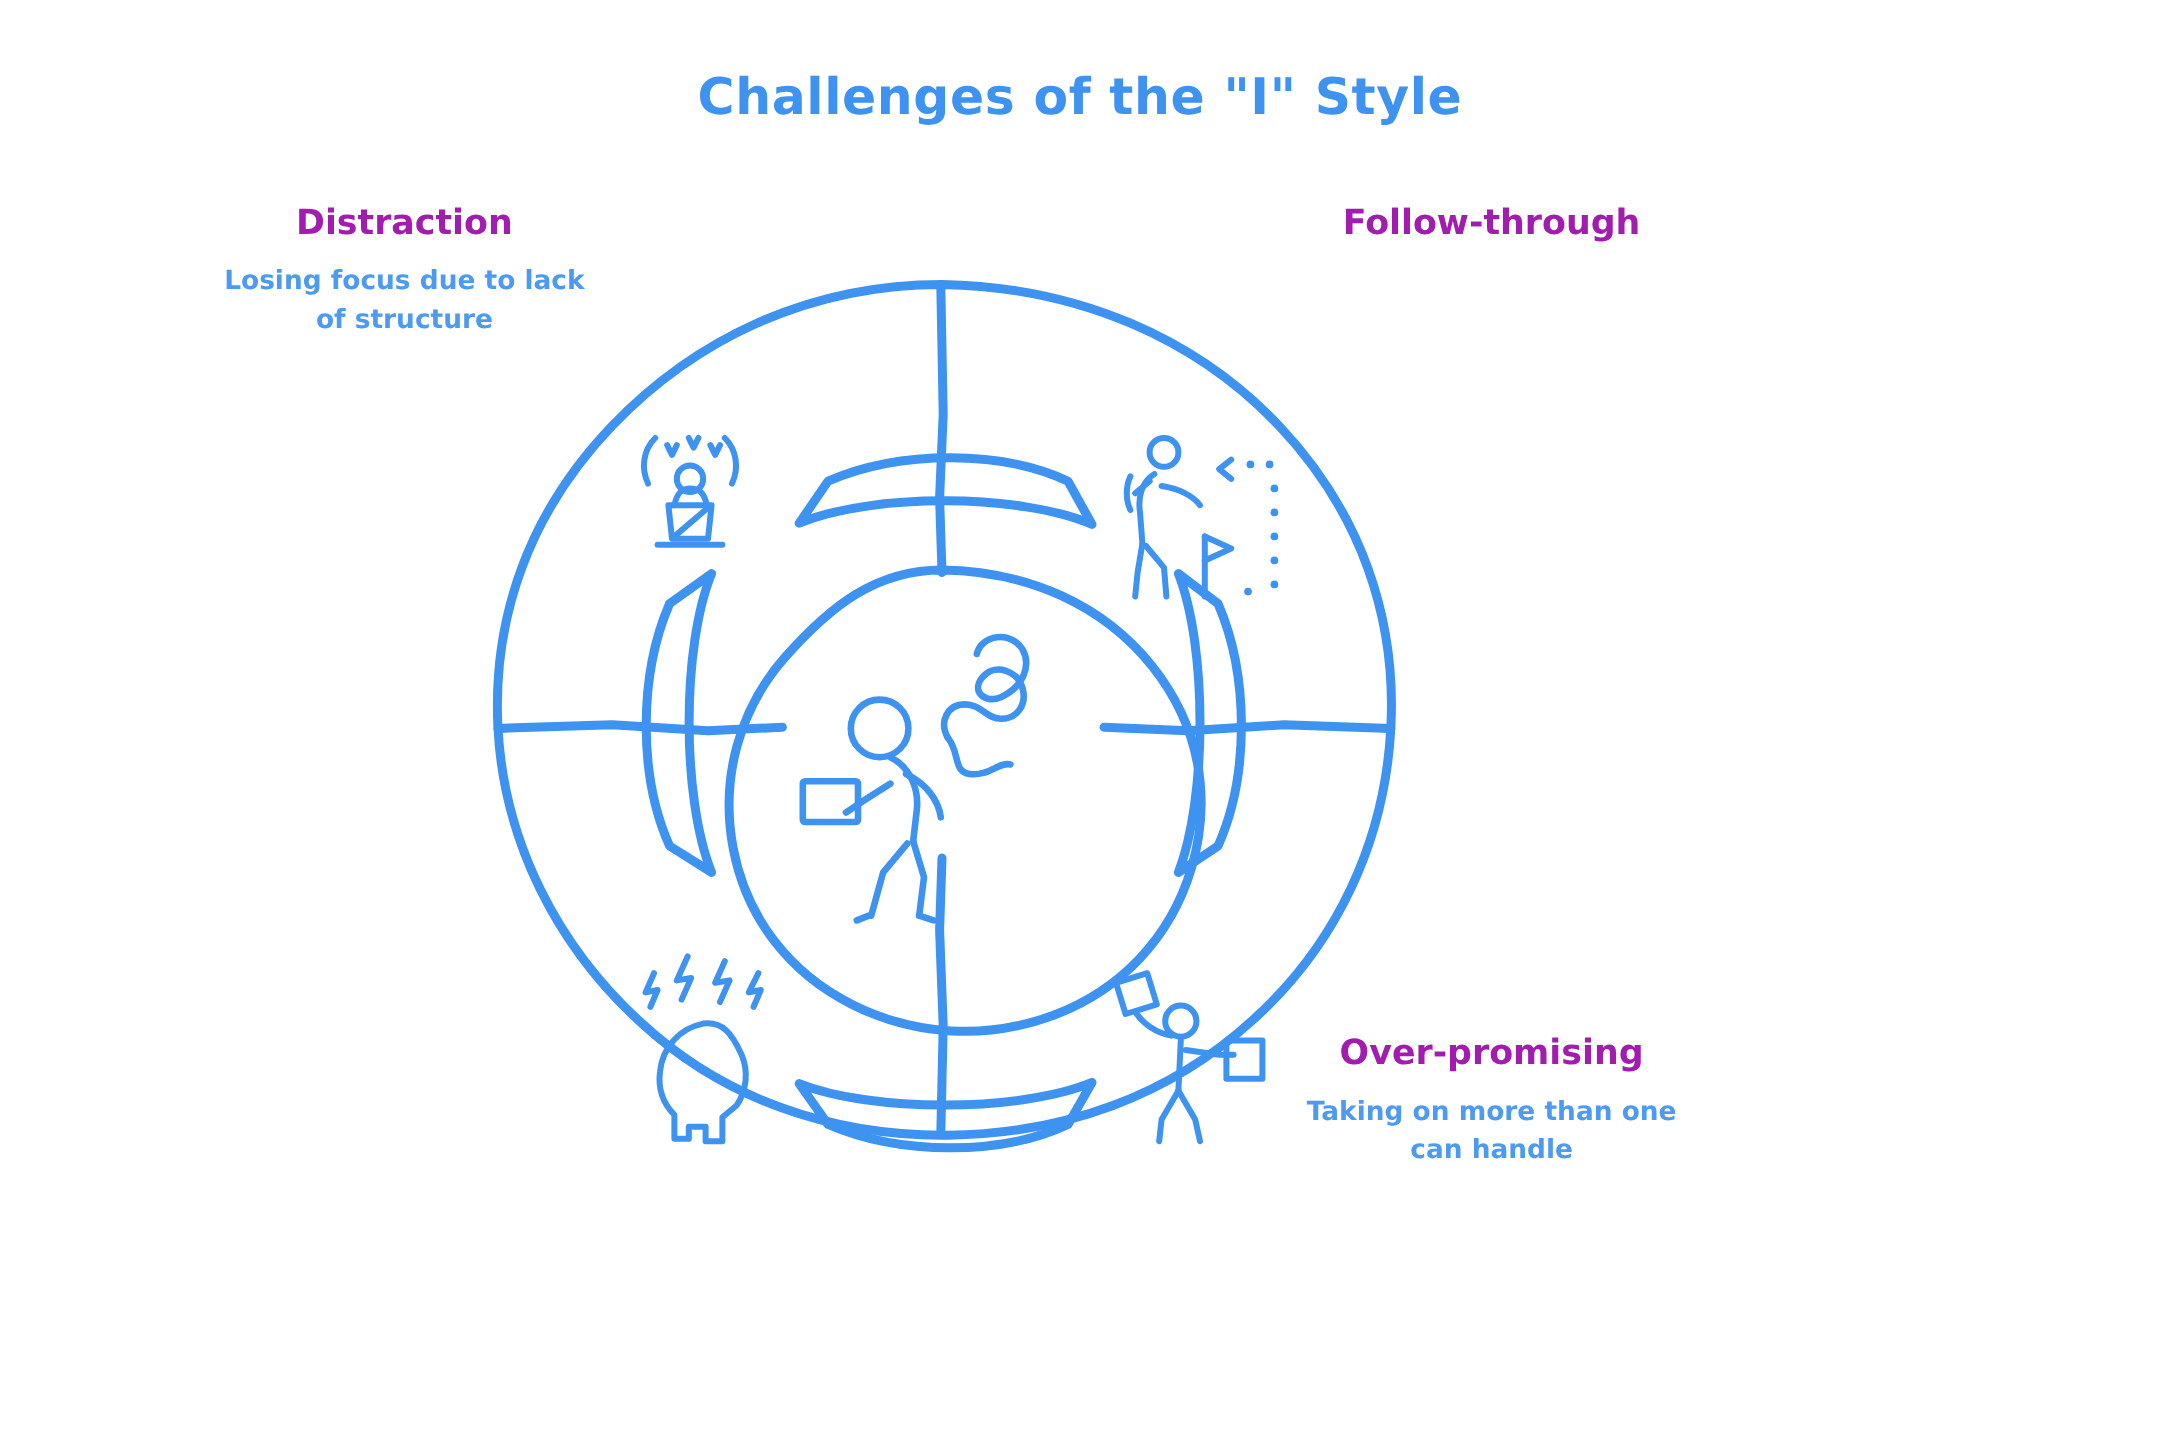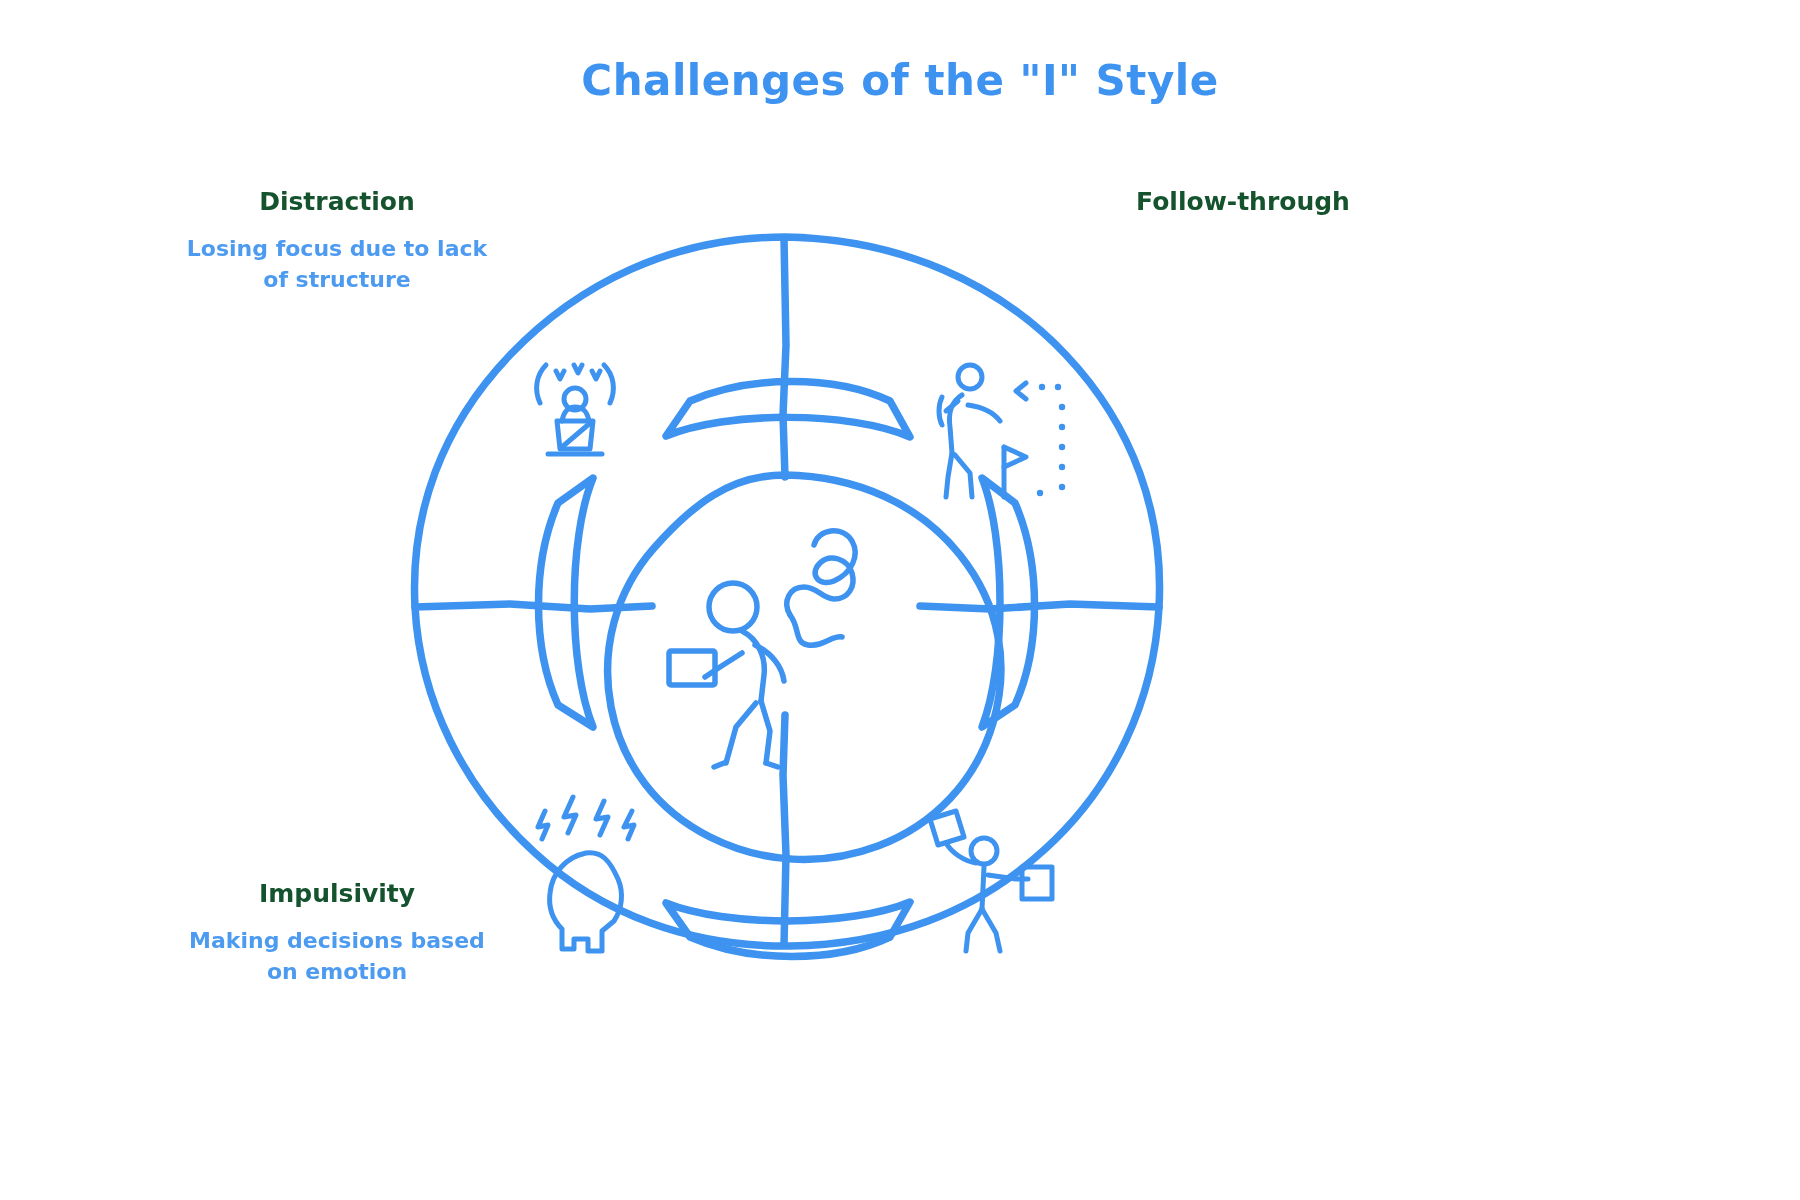--- a/index.html
+++ b/index.html
@@ -35,26 +35,25 @@
     white-space: nowrap;
   }
 
   
   .label-block {
     position: absolute;
     width: 330px;
   }
   .label-block .heading {
     font-family: "DejaVu Sans", sans-serif;
-    font-size: 25px;
+    font-size: 29px;
     font-weight: 700;
-    color: #14532d;
+    color: #a21caf;
     line-height: 1.1;
     white-space: nowrap;
-    margin-top: 18px;
   }
   .label-block .desc {
     margin-top: 17px;
     font-family: "DejaVu Sans", sans-serif;
     font-size: 22px;
     font-weight: 700;
     color: #4d9bf0;
     line-height: 1.45;
   }
 
@@ -91,25 +90,25 @@
 
   <div class="label-block block-tl">
     <div class="heading">Distraction</div>
     <div class="desc">Losing focus due to lack of structure</div>
   </div>
 
   <div class="label-block block-tr">
     <div class="heading">Follow-through</div>
   </div>
 
-  <div class="label-block block-bl">
-    <div class="heading">Impulsivity</div>
-    <div class="desc">Making decisions based on emotion</div>
+
+  <div class="label-block block-br">
+    <div class="heading">Over-promising</div>
+    <div class="desc">Taking on more than one can handle</div>
   </div>
-
 
   <svg id="diagram" viewBox="0 0 790 790">
 
     <g>
       <path class="stroke ring" d="
         M 395 22
         C 510 24 608 68 676 140
         C 744 212 774 300 769 392
         C 764 486 724 572 654 635
         C 585 698 497 730 400 731

